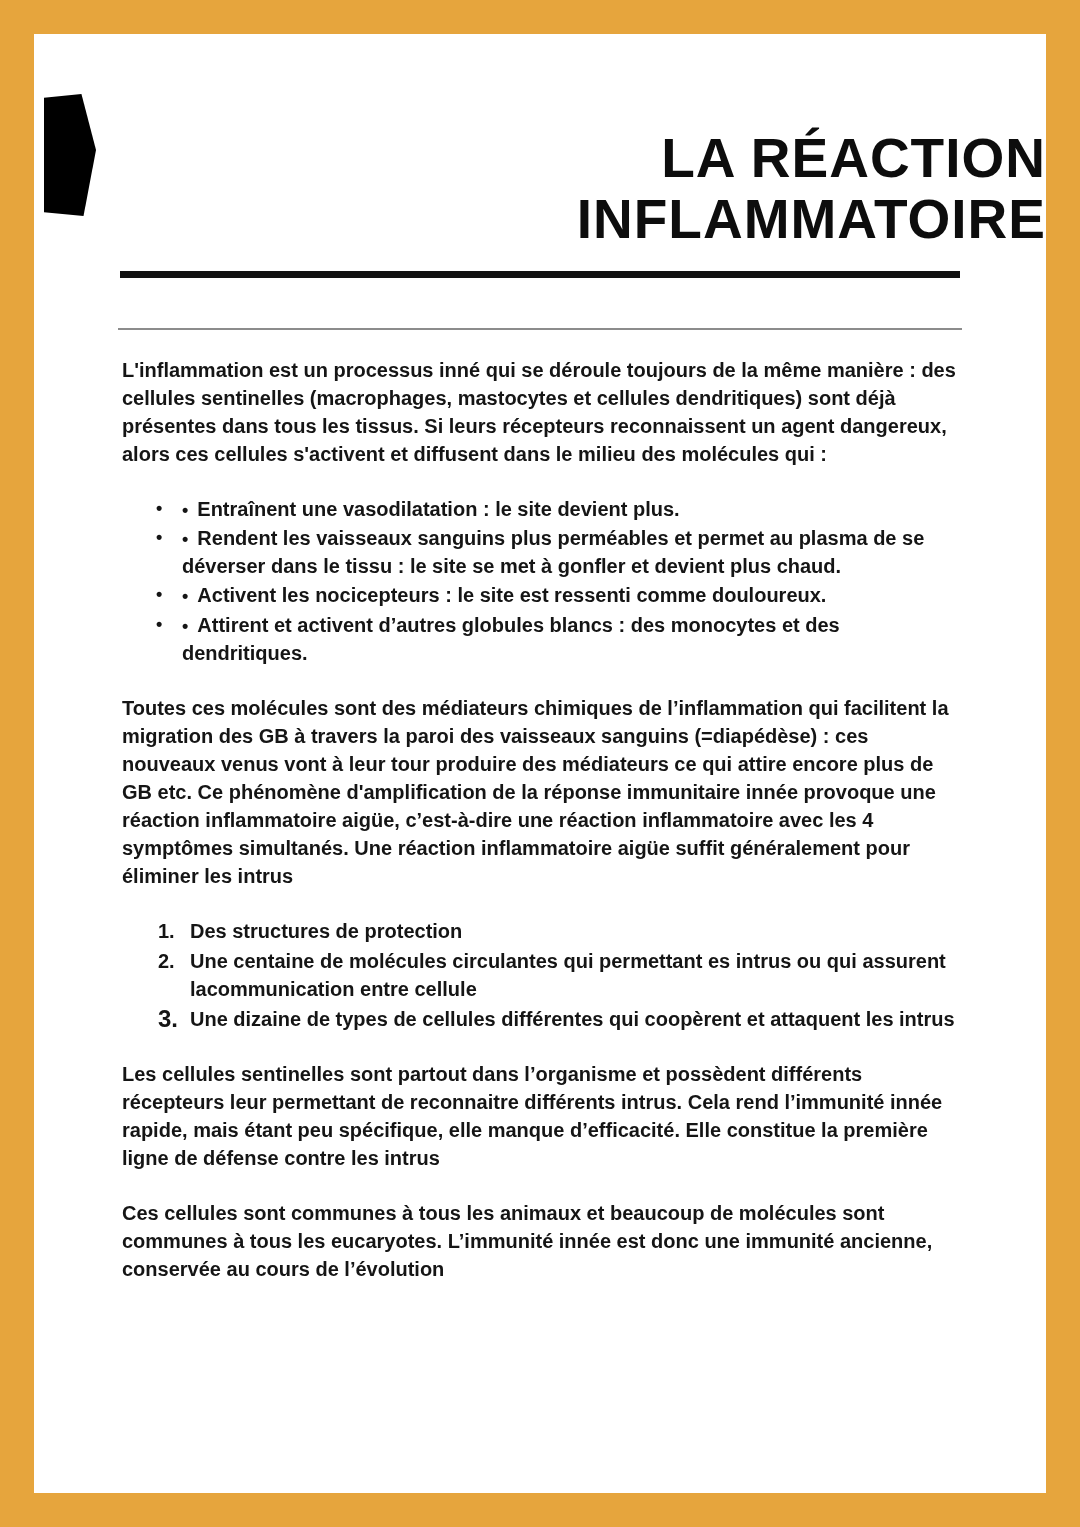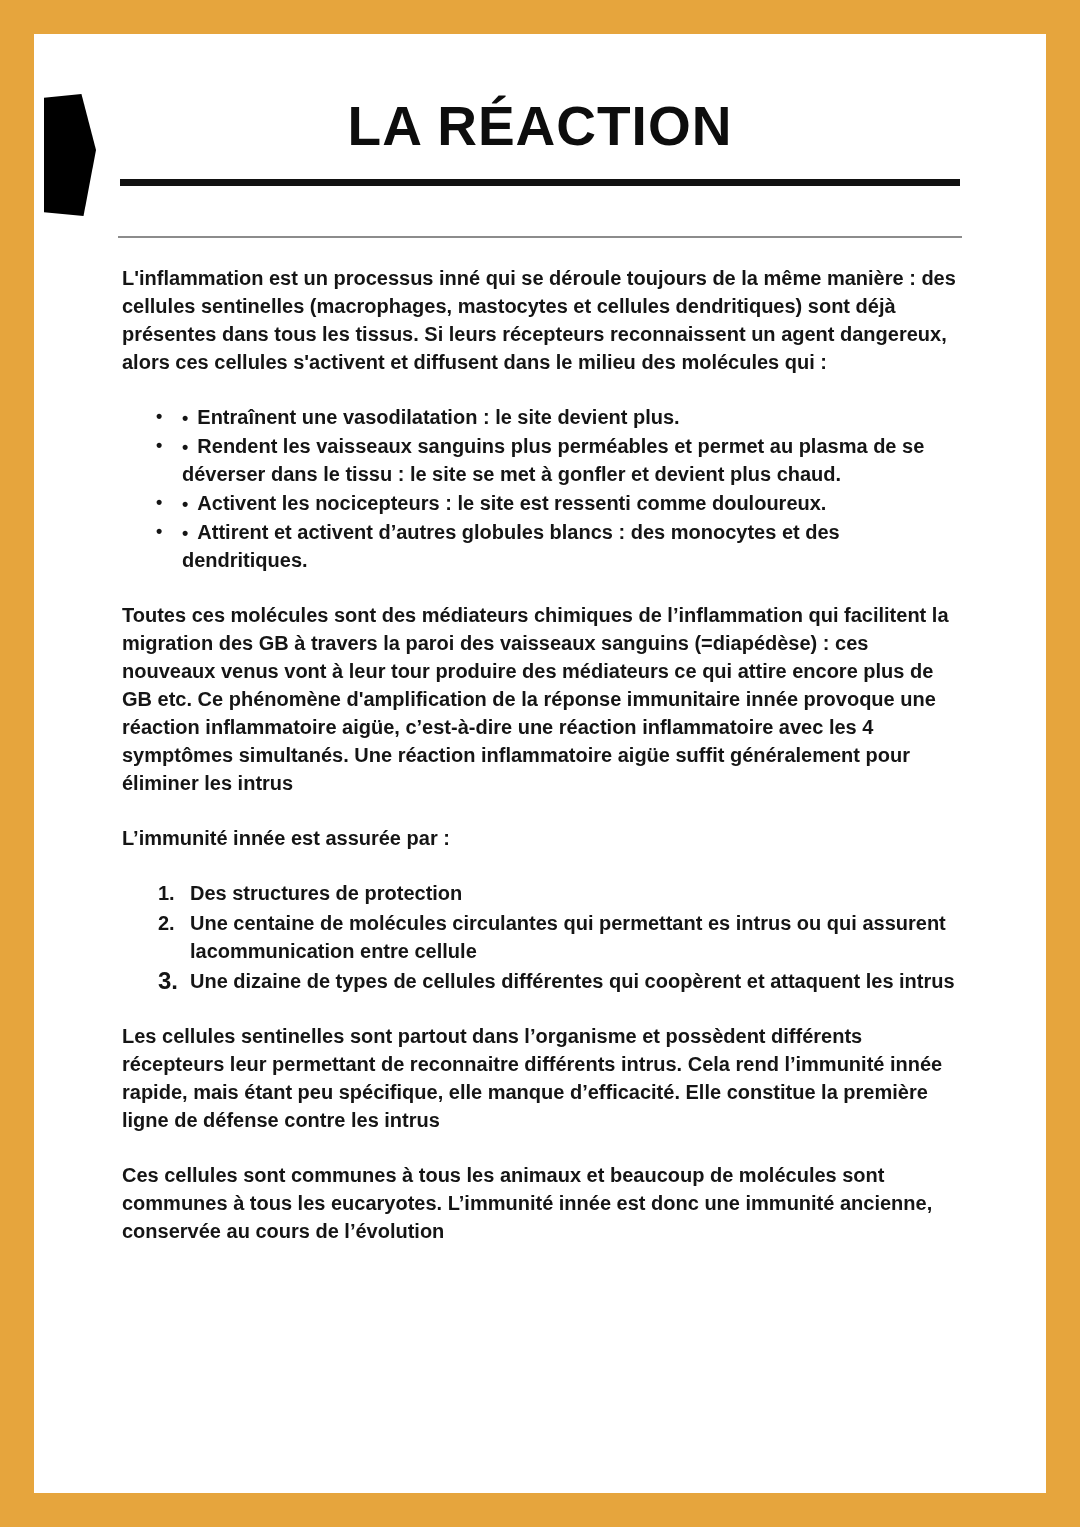--- a/index.html
+++ b/index.html
@@ -21,22 +21,22 @@
   .bookmark {
     position: absolute;
     left: 10px;
     top: 60px;
     width: 52px;
     height: 122px;
     background: #000000;
     clip-path: polygon(0 3%, 72% 0, 100% 46%, 76% 100%, 0 97%);
   }
   .header {
-    margin-top: 62px;
-    text-align: center;
+    margin-top: 94px;
+    text-align: right;
   }
   .title-line {
     font-size: 55px;
     font-weight: 800;
     letter-spacing: 1px;
     line-height: 1.1;
     color: #0d0d0d;
   }
   .rule-thick {
     width: 840px;
@@ -102,20 +102,21 @@
 </style>
 </head>
 <body>
 
 <div class="page">
 
   <div class="bookmark"></div>
 
   <div class="header">
     <div class="title-line">LA RÉACTION</div>
+    <div class="title-line">INFLAMMATOIRE</div>
   </div>
 
   <div class="rule-thick"></div>
   <div class="rule-thin"></div>
 
   <div class="content">
 
     <p class="para">L'inflammation est un processus inné qui se déroule toujours de la même manière : des cellules sentinelles (macrophages, mastocytes et cellules dendritiques) sont déjà présentes dans tous les tissus. Si leurs récepteurs reconnaissent un agent dangereux, alors ces cellules s'activent et diffusent dans le milieu des molécules qui :</p>
 
     <ul class="symptoms">
@@ -132,21 +133,20 @@
         <div class="li-text"><span class="inner-dot">•</span><span>Activent les nocicepteurs : le site est ressenti comme douloureux.</span></div>
       </li>
       <li>
         <span class="outer-dot">•</span>
         <div class="li-text"><span class="inner-dot">•</span><span>Attirent et activent d’autres globules blancs : des monocytes et des dendritiques.</span></div>
       </li>
     </ul>
 
     <p class="para">Toutes ces molécules sont des médiateurs chimiques de l’inflammation qui facilitent la migration des GB à travers la paroi des vaisseaux sanguins (=diapédèse) : ces nouveaux venus vont à leur tour produire des médiateurs ce qui attire encore plus de GB etc. Ce phénomène d'amplification de la réponse immunitaire innée provoque une réaction inflammatoire aigüe, c’est-à-dire une réaction inflammatoire avec les 4 symptômes simultanés. Une réaction inflammatoire aigüe suffit généralement pour éliminer les intrus</p>
 
-    <p class="para">L’immunité innée est assurée par :</p>
 
     <ol class="immunity">
       <li>
         <span class="num">1.</span>
         <div class="li-text">Des structures de protection</div>
       </li>
       <li>
         <span class="num">2.</span>
         <div class="li-text">Une centaine de molécules circulantes qui permettant es intrus ou qui assurent lacommunication entre cellule</div>
       </li>

